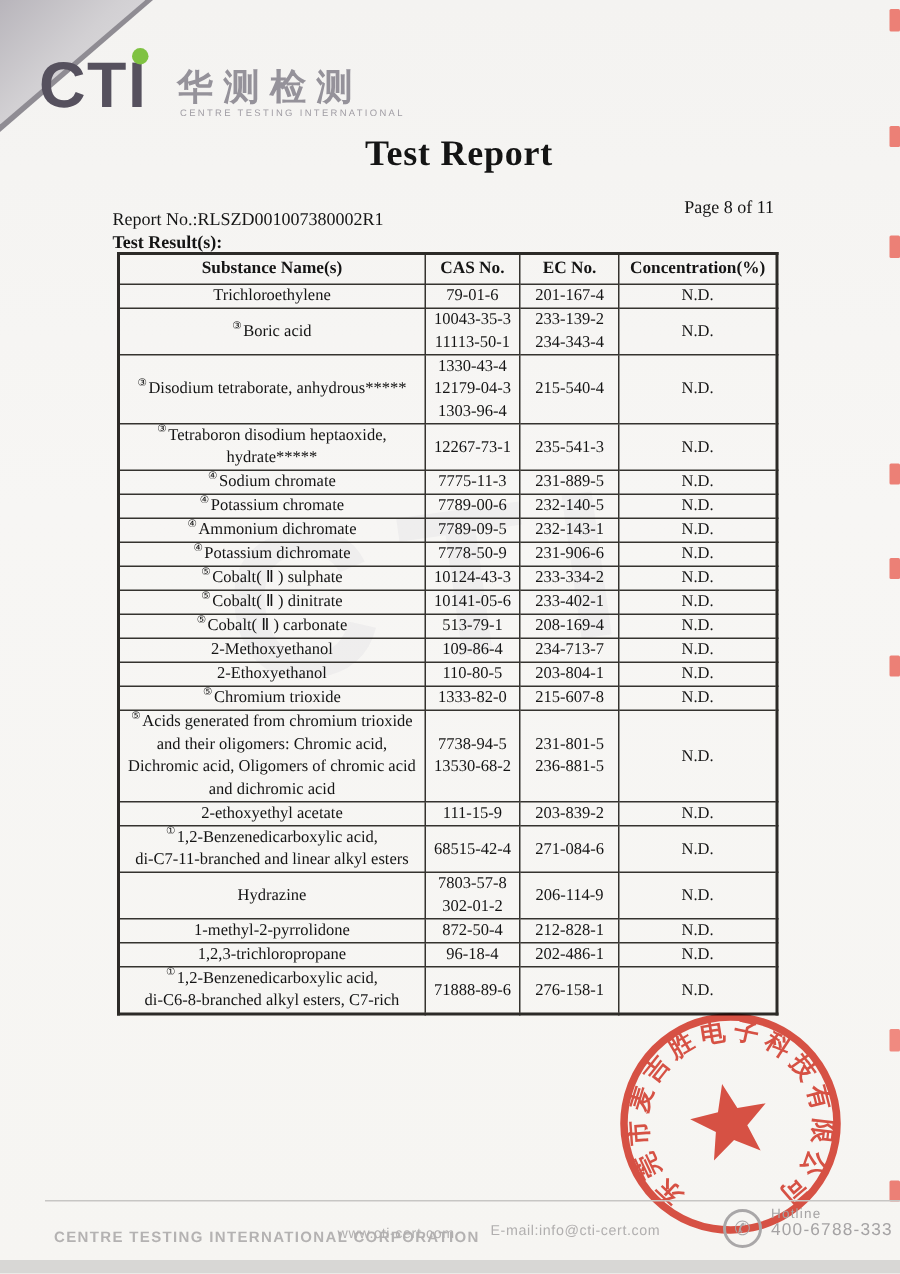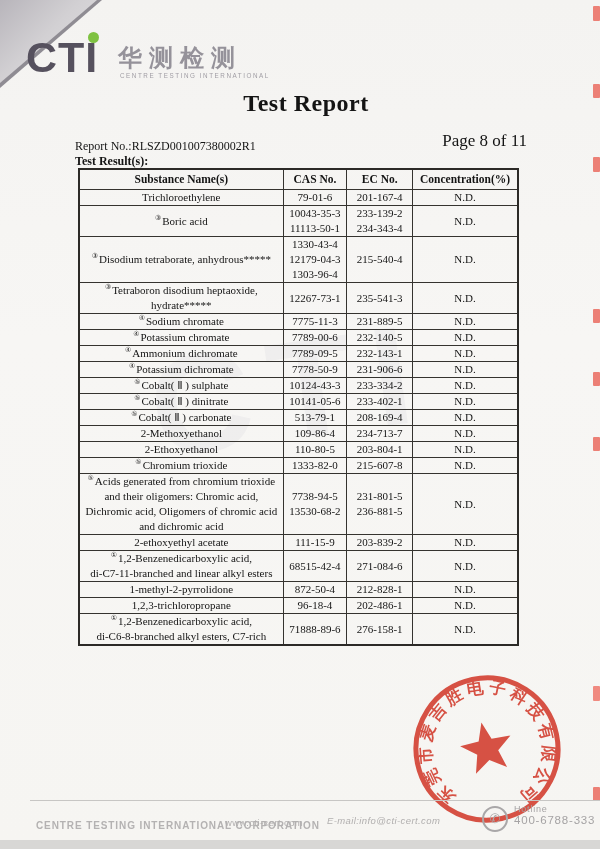--- a/index.html
+++ b/index.html
@@ -26,21 +26,21 @@
   .logo-dot{position:absolute;left:62px;top:-6px;width:11px;height:11px;border-radius:50%;
     background:var(--logo-green);}
   .logo-cn{position:absolute;left:92px;top:4px;font-size:24px;letter-spacing:7px;
     color:#95929a;font-weight:bold;white-space:nowrap;}
   .logo-sub{position:absolute;left:94px;top:34px;font-family:"Liberation Sans",sans-serif;
     font-size:6.3px;letter-spacing:1.55px;color:#a09da4;white-space:nowrap;}
   
   .doc-title{position:absolute;left:0;top:90px;width:612px;text-align:center;
     font-size:24px;font-weight:bold;letter-spacing:0.5px;}
   .report-no{position:absolute;left:75px;top:139px;font-size:12px;}
-  .page-label{position:absolute;right:73px;top:131px;font-size:17px;}
+  .page-label{position:absolute;right:84px;top:131px;font-size:12px;}
   .section-label{position:absolute;left:75px;top:154px;font-size:12px;font-weight:bold;}
   
   .results{position:absolute;left:78px;top:168px;width:441px;border-collapse:collapse;
     font-size:11px;}
   .results th,.results td{border:1px solid #35332f;padding:0 2px;text-align:center;
     vertical-align:middle;}
   .results{border:2px solid #2c2a27;}
   .results th{font-size:11.5px;font-weight:bold;line-height:17px;padding:1px 2px;}
   .results td .ln{line-height:15px;}
   .results td{height:15px;}
@@ -52,21 +52,21 @@
   .stamp-ring{fill:none;stroke:var(--stamp-color);stroke-width:5;}
   .stamp-text{fill:var(--stamp-color);font-size:16.5px;letter-spacing:4.2px;
     font-family:"Liberation Serif",serif;font-weight:bold;}
   .stamp-star{fill:var(--stamp-color);}
   
   .footer-line{position:absolute;left:30px;top:800px;width:570px;border-top:1px solid #c7c6c4;}
   .footer{position:absolute;left:0;top:806px;width:100%;height:36px;
     font-family:"Liberation Sans",sans-serif;color:#b1afaf;}
   .f-corp{position:absolute;left:36px;top:14px;font-size:10px;letter-spacing:0.9px;font-weight:bold;color:#b4b2b2;}
   .f-web{position:absolute;left:225px;top:11px;font-size:9.5px;letter-spacing:0.4px;}
-  .f-mail{position:absolute;left:327px;top:9px;font-size:9.5px;letter-spacing:0.4px;font-style:italic;}
+  .f-mail{position:absolute;left:327px;top:9px;font-size:9.5px;letter-spacing:0.4px;}
   .f-phone{position:absolute;left:482px;top:0px;width:22px;height:22px;border:2px solid #a9a7a8;
     border-radius:50%;text-align:center;line-height:21px;font-size:13px;color:#a9a7a8;}
   .f-hot{position:absolute;left:514px;top:-2px;color:#a5a3a4;}
   .f-hot .hl{font-size:9px;letter-spacing:0.8px;}
   .f-hot .hn{font-size:11.5px;letter-spacing:0.8px;}
 </style>
 </head>
 <body>
 
 <div class="page" style="--stamp-color: #d93a2b; --logo-green: #7fc242; --logo-text: #56515e;">
@@ -343,20 +343,35 @@
         <tr>
           <td class="c-name">
             <div class="ln"><sup class="mark">①</sup>1,2-Benzenedicarboxylic acid,</div>
             <div class="ln">di-C7-11-branched and linear alkyl esters</div>
           </td>
           <td class="c-cas">
             <div class="ln">68515-42-4</div>
           </td>
           <td class="c-ec">
             <div class="ln">271-084-6</div>
+          </td>
+          <td class="c-conc">
+            <div class="ln">N.D.</div>
+          </td>
+        </tr>
+        <tr>
+          <td class="c-name">
+            <div class="ln">Hydrazine</div>
+          </td>
+          <td class="c-cas">
+            <div class="ln">7803-57-8</div>
+            <div class="ln">302-01-2</div>
+          </td>
+          <td class="c-ec">
+            <div class="ln">206-114-9</div>
           </td>
           <td class="c-conc">
             <div class="ln">N.D.</div>
           </td>
         </tr>
         <tr>
           <td class="c-name">
             <div class="ln">1-methyl-2-pyrrolidone</div>
           </td>
           <td class="c-cas">

